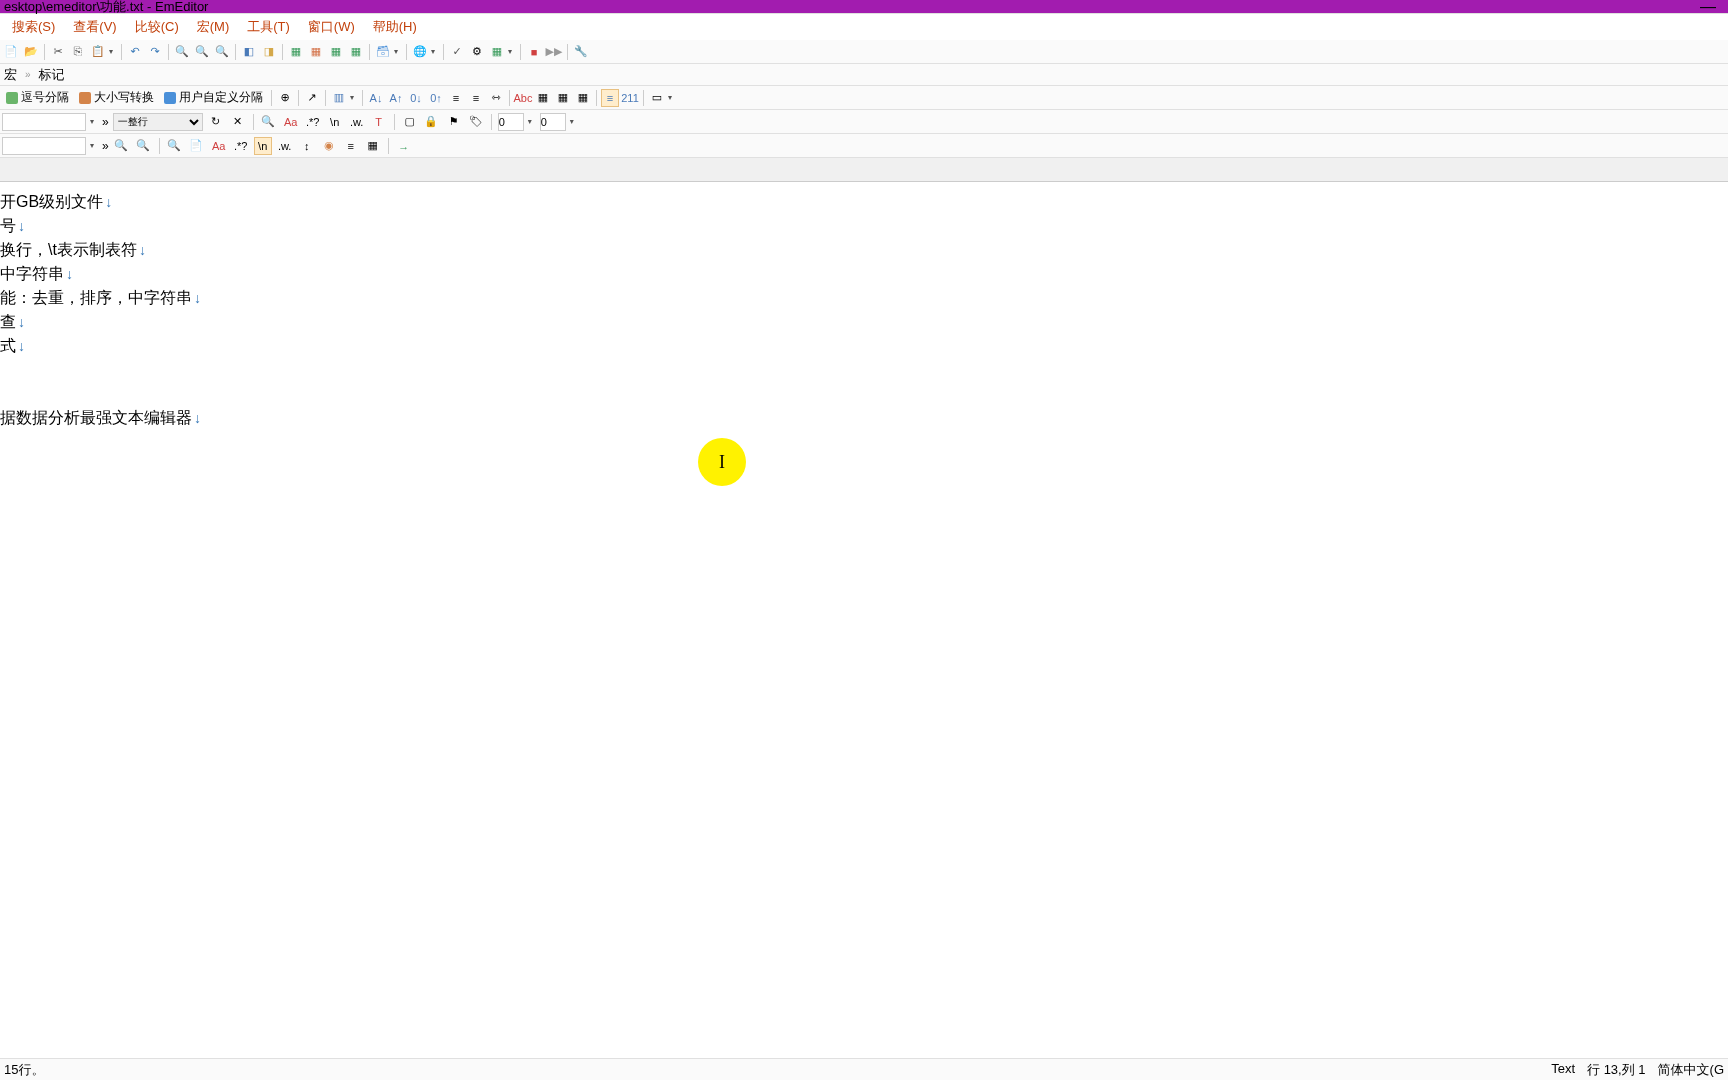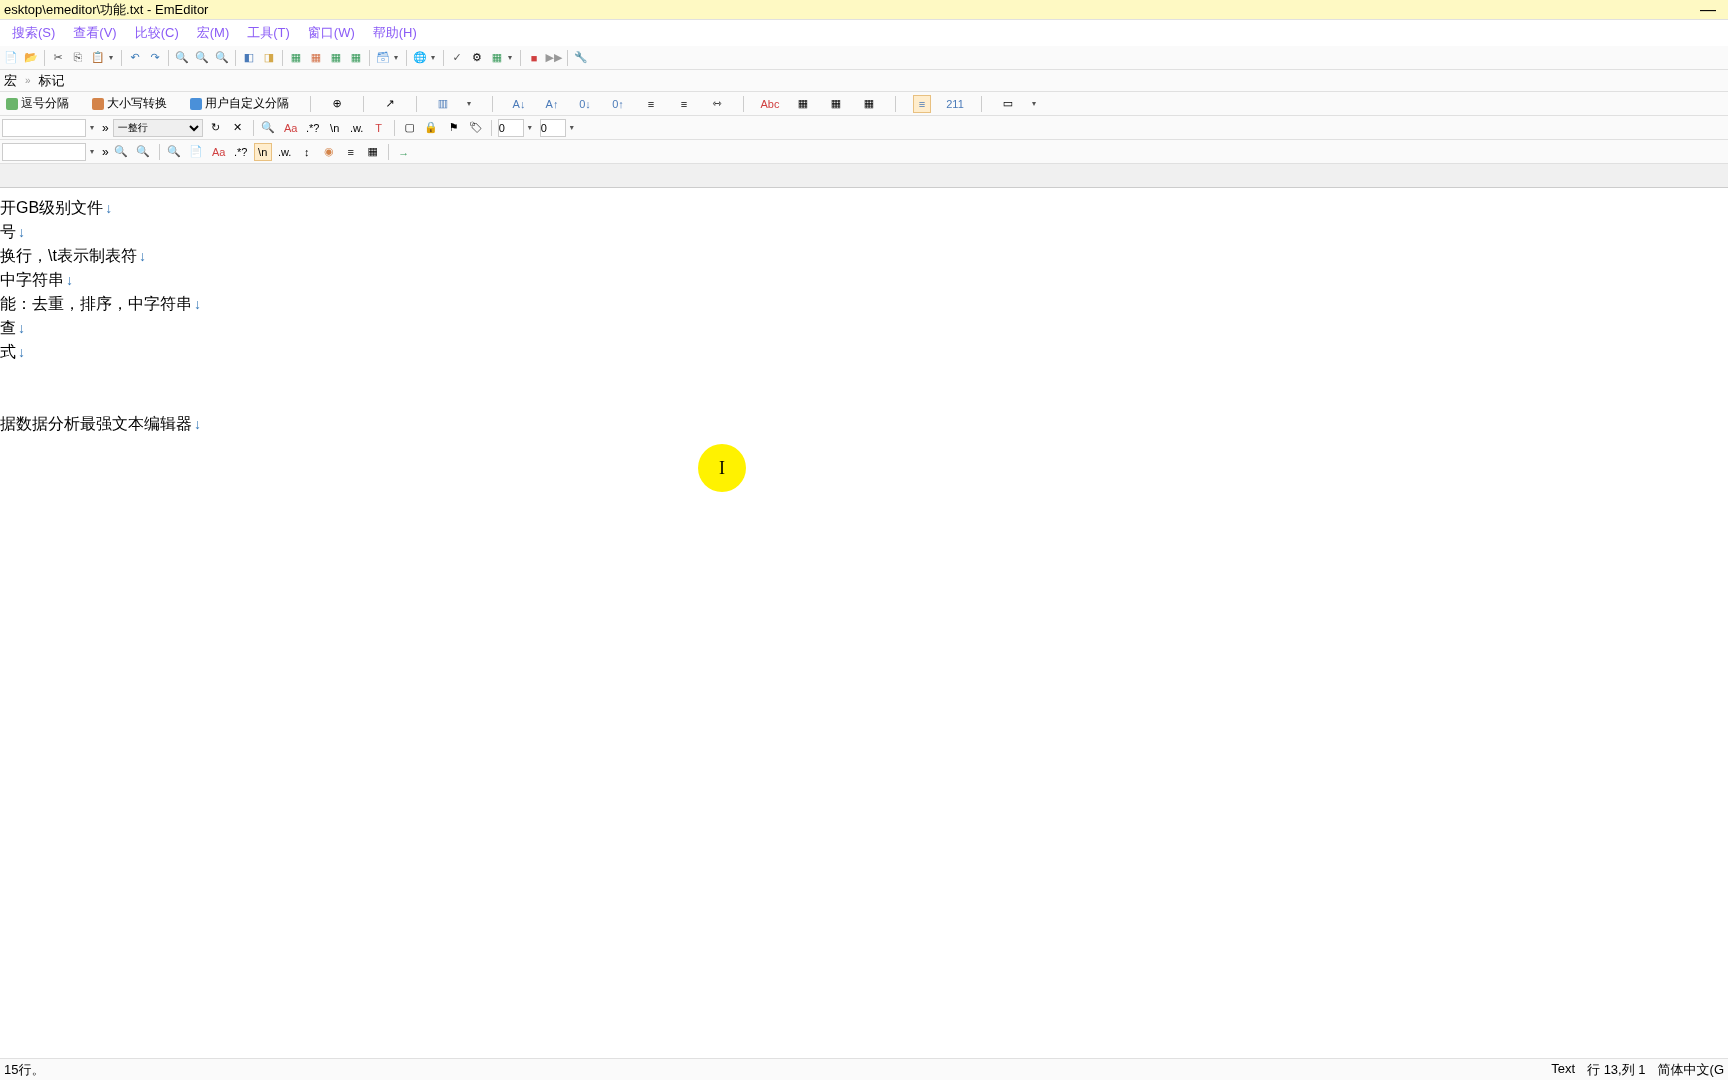--- a/index.html
+++ b/index.html
@@ -5,44 +5,44 @@
 * { margin: 0; padding: 0; box-sizing: border-box; }
 body {
   font-family: "Microsoft YaHei", "SimSun", Arial, sans-serif;
   font-size: 12px;
   background: #fff;
   overflow: hidden;
   width: 1728px;
   height: 1080px;
 }
 .title-bar {
-  height: 20px;
+  height: 14px;
   display: flex;
   align-items: center;
   justify-content: space-between;
   padding: 0 4px;
-  background: #fef9c3;
+  background: #a21caf;
   border-bottom: 1px solid #e0e0e0;
 }
 .title-text { font-size: 13px; color: #000; }
 .title-controls { display: flex; gap: 16px; padding-right: 8px; }
 .title-controls span { font-size: 16px; color: #000; }
 
 .menu-bar {
   height: 26px;
   display: flex;
   align-items: center;
   gap: 2px;
   padding: 0 4px;
   background: #fff;
 }
 .menu-item {
   padding: 3px 8px;
   font-size: 13px;
-  color: #8b5cf6;
+  color: #c2410c;
 }
 
 .toolbar {
   height: 24px;
   display: flex;
   align-items: center;
   gap: 2px;
   padding: 0 2px;
   background: #fafafa;
   border-bottom: 1px solid #e0e0e0;
@@ -70,21 +70,21 @@
   background: #fafafa;
   border-bottom: 1px solid #e0e0e0;
   font-size: 13px;
 }
 .macro-bar .sep-arrow { color: #999; font-size: 10px; }
 
 .toolbar2 {
   height: 24px;
   display: flex;
   align-items: center;
-  gap: 15px;
+  gap: 2px;
   padding: 0 2px;
   background: #fafafa;
   border-bottom: 1px solid #e0e0e0;
 }
 .tb2-item {
   display: flex;
   align-items: center;
   gap: 3px;
   padding: 2px 4px;
   font-size: 12px;

